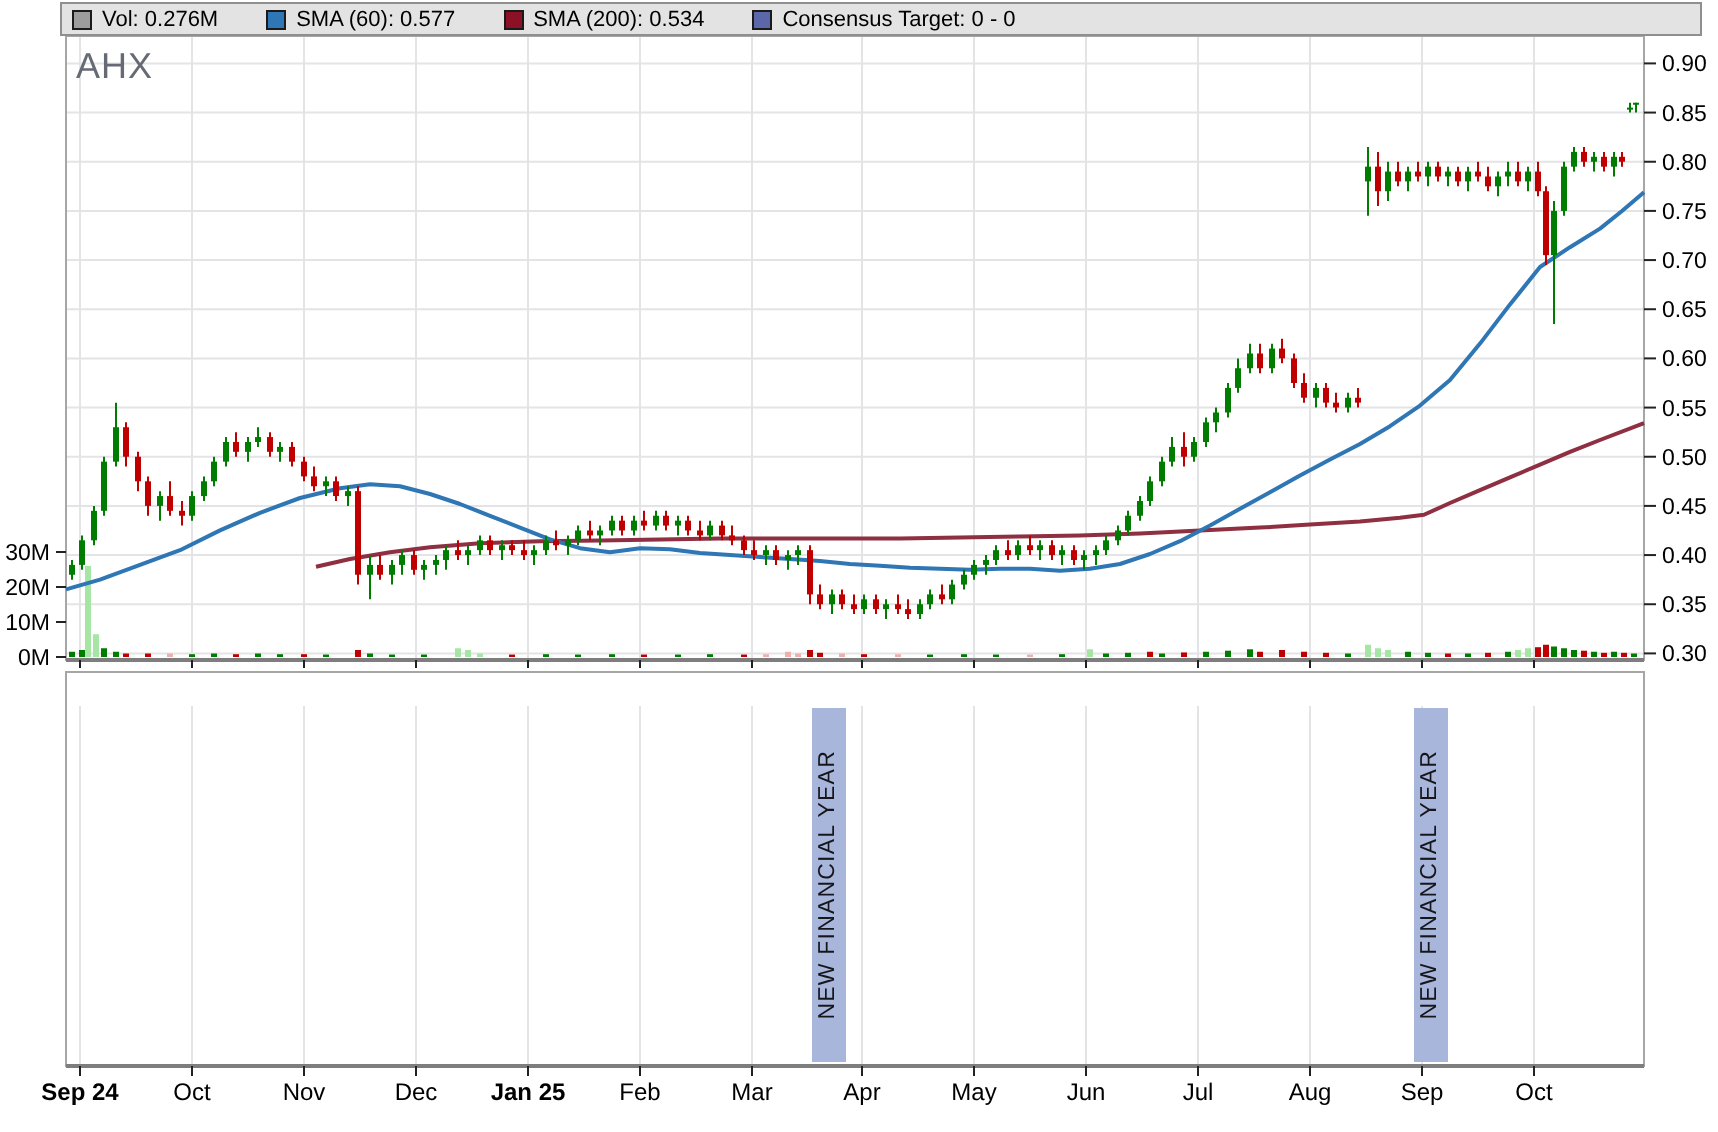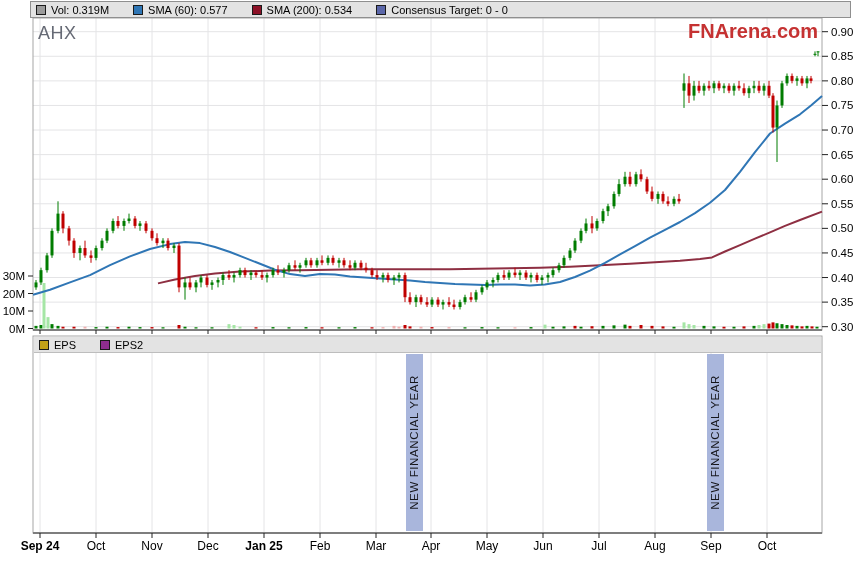--- a/index.html
+++ b/index.html
@@ -520,47 +520,36 @@
       <line x1="711" y1="330" x2="711" y2="334" stroke="#222"></line>
       <line x1="711" y1="533" x2="711" y2="538" stroke="#222"></line>
       <text x="711" y="550" font-size="12" text-anchor="middle" font-weight="normal">Sep</text>
       <line x1="767" y1="330" x2="767" y2="334" stroke="#222"></line>
       <line x1="767" y1="533" x2="767" y2="538" stroke="#222"></line>
       <text x="767" y="550" font-size="12" text-anchor="middle" font-weight="normal">Oct</text>
     </svg>
   <div class="legendbar" id="hleg">
       <span class="li">
         <span class="sq" style="background: rgb(156, 156, 156);"></span>
-        <span>Vol: 0.319M</span>
+        <span>Vol: 0.276M</span>
       </span>
       <span class="li">
         <span class="sq" style="background: rgb(47, 118, 181);"></span>
         <span>SMA (60): 0.577</span>
       </span>
       <span class="li">
         <span class="sq" style="background: rgb(140, 17, 39);"></span>
         <span>SMA (200): 0.534</span>
       </span>
       <span class="li">
         <span class="sq" style="background: rgb(91, 103, 169);"></span>
         <span>Consensus Target: 0 - 0</span>
       </span>
     </div>
   <div class="ticker">AHX</div>
-  <div class="watermark">FNArena.com</div>
-  <div class="epslegend" id="eleg">
-      <span class="li">
-        <span class="sq" style="background: rgb(195, 161, 24);"></span>
-        <span>EPS</span>
-      </span>
-      <span class="li">
-        <span class="sq" style="background: rgb(142, 45, 142);"></span>
-        <span>EPS2</span>
-      </span>
-    </div>
   <div id="ribbons">
       <div class="fybar" style="left: 405.5px; top: 354px; height: 177px; background: rgb(169, 182, 220);">
         <span>NEW FINANCIAL YEAR</span>
       </div>
       <div class="fybar" style="left: 706.5px; top: 354px; height: 177px; background: rgb(169, 182, 220);">
         <span>NEW FINANCIAL YEAR</span>
       </div>
     </div>
 </div>
 

